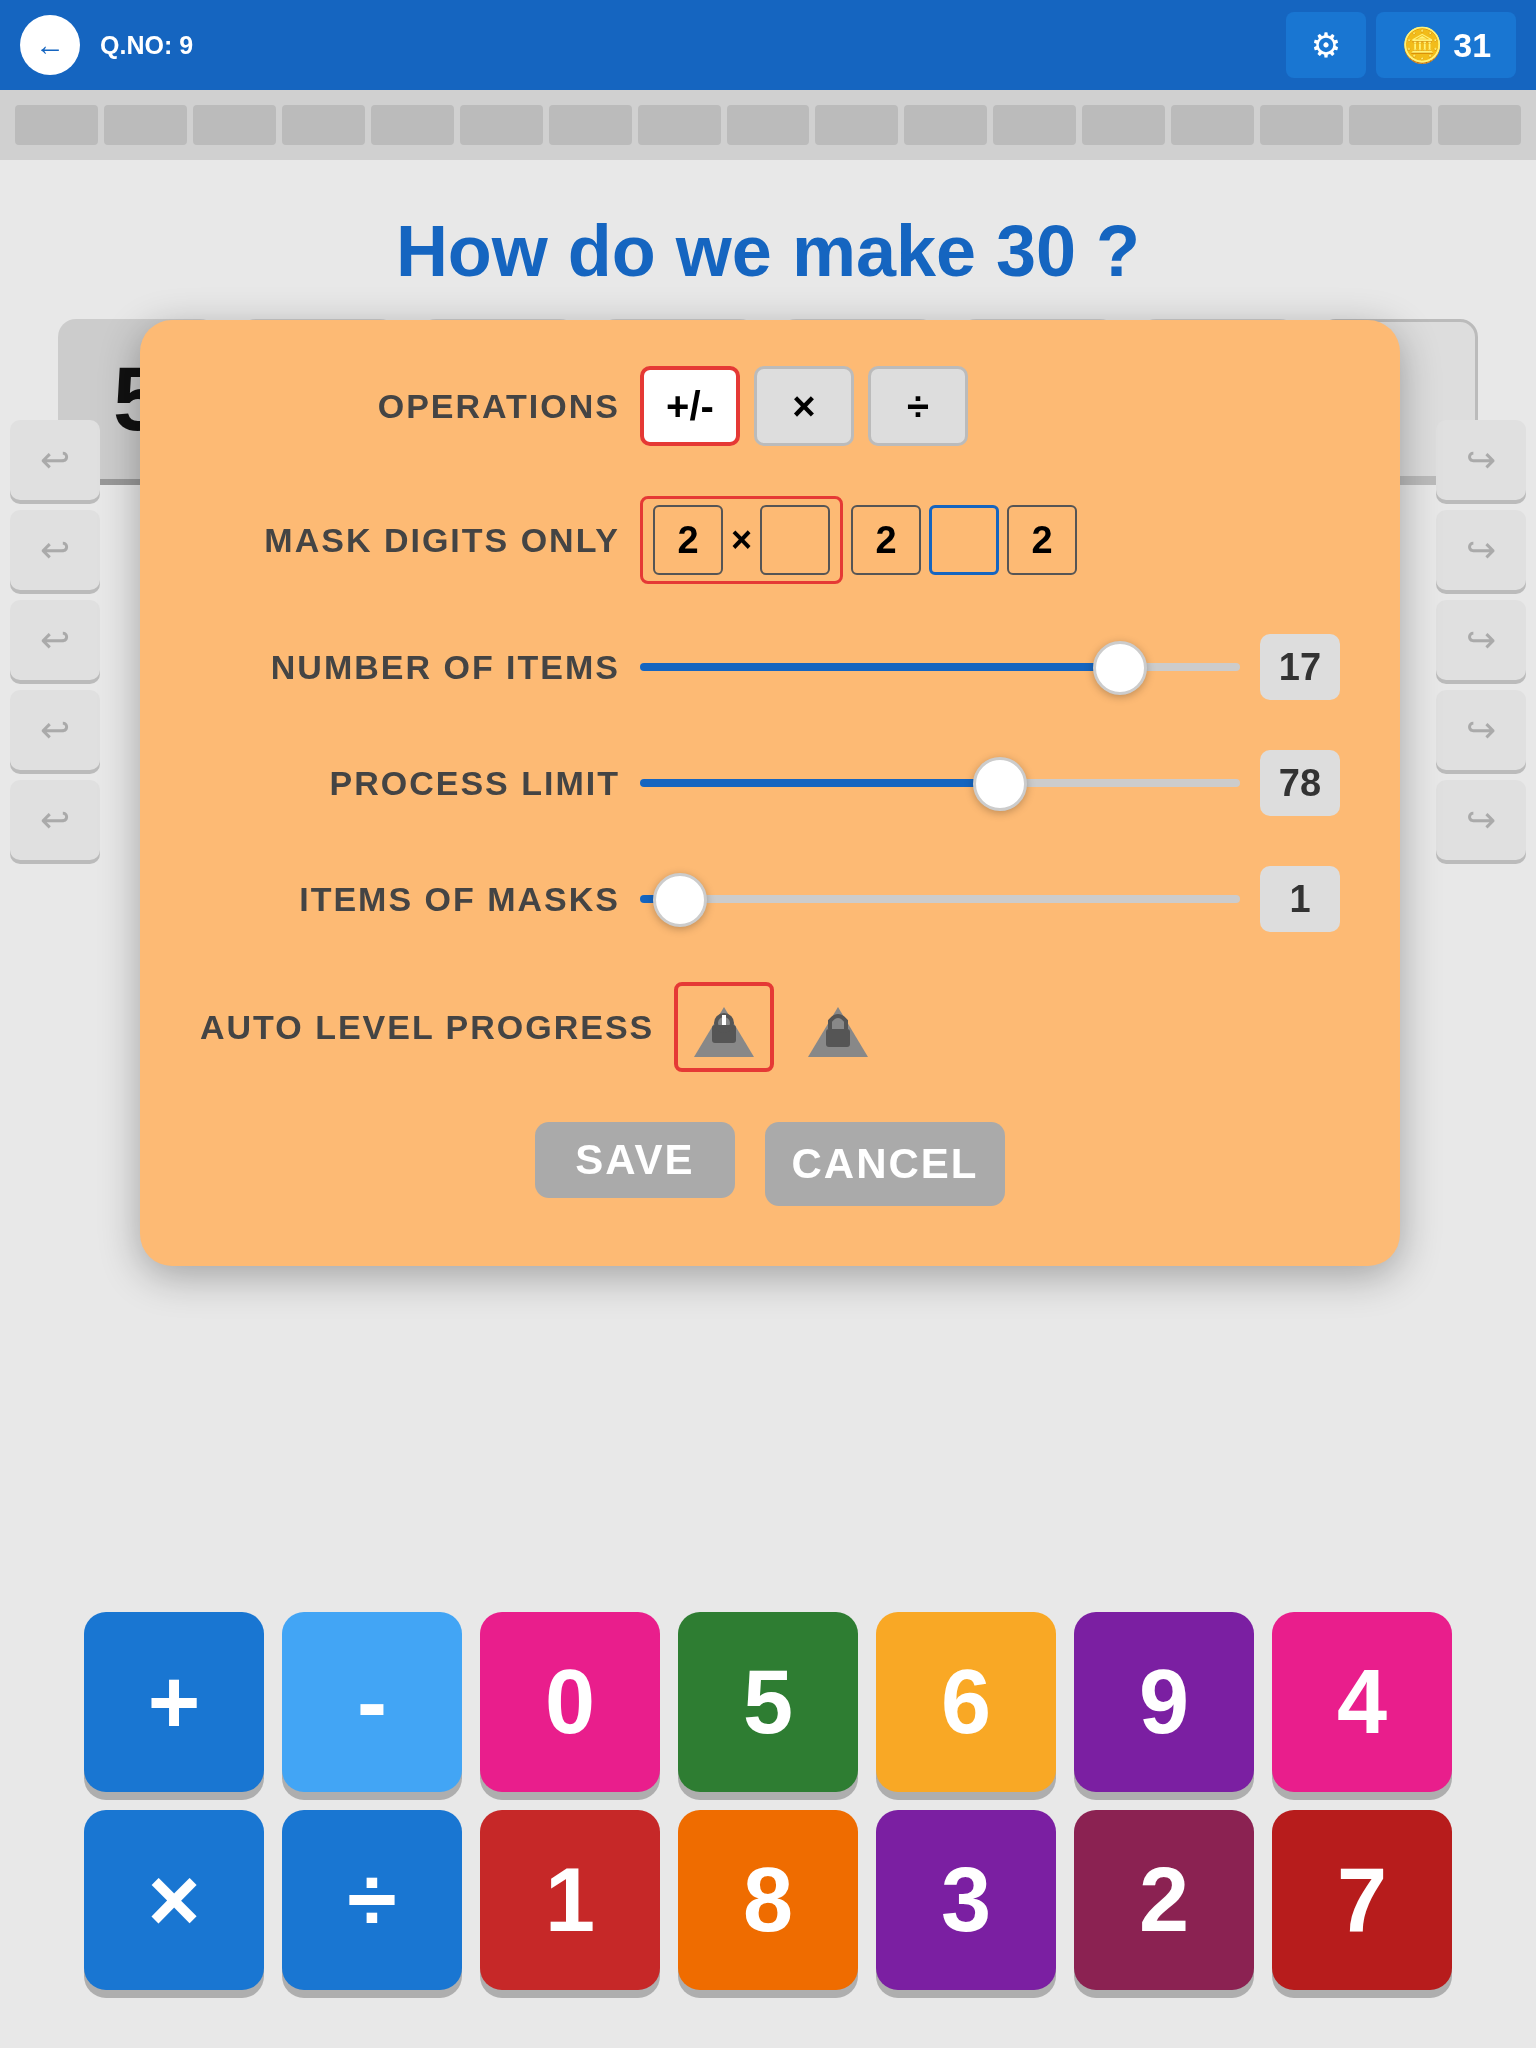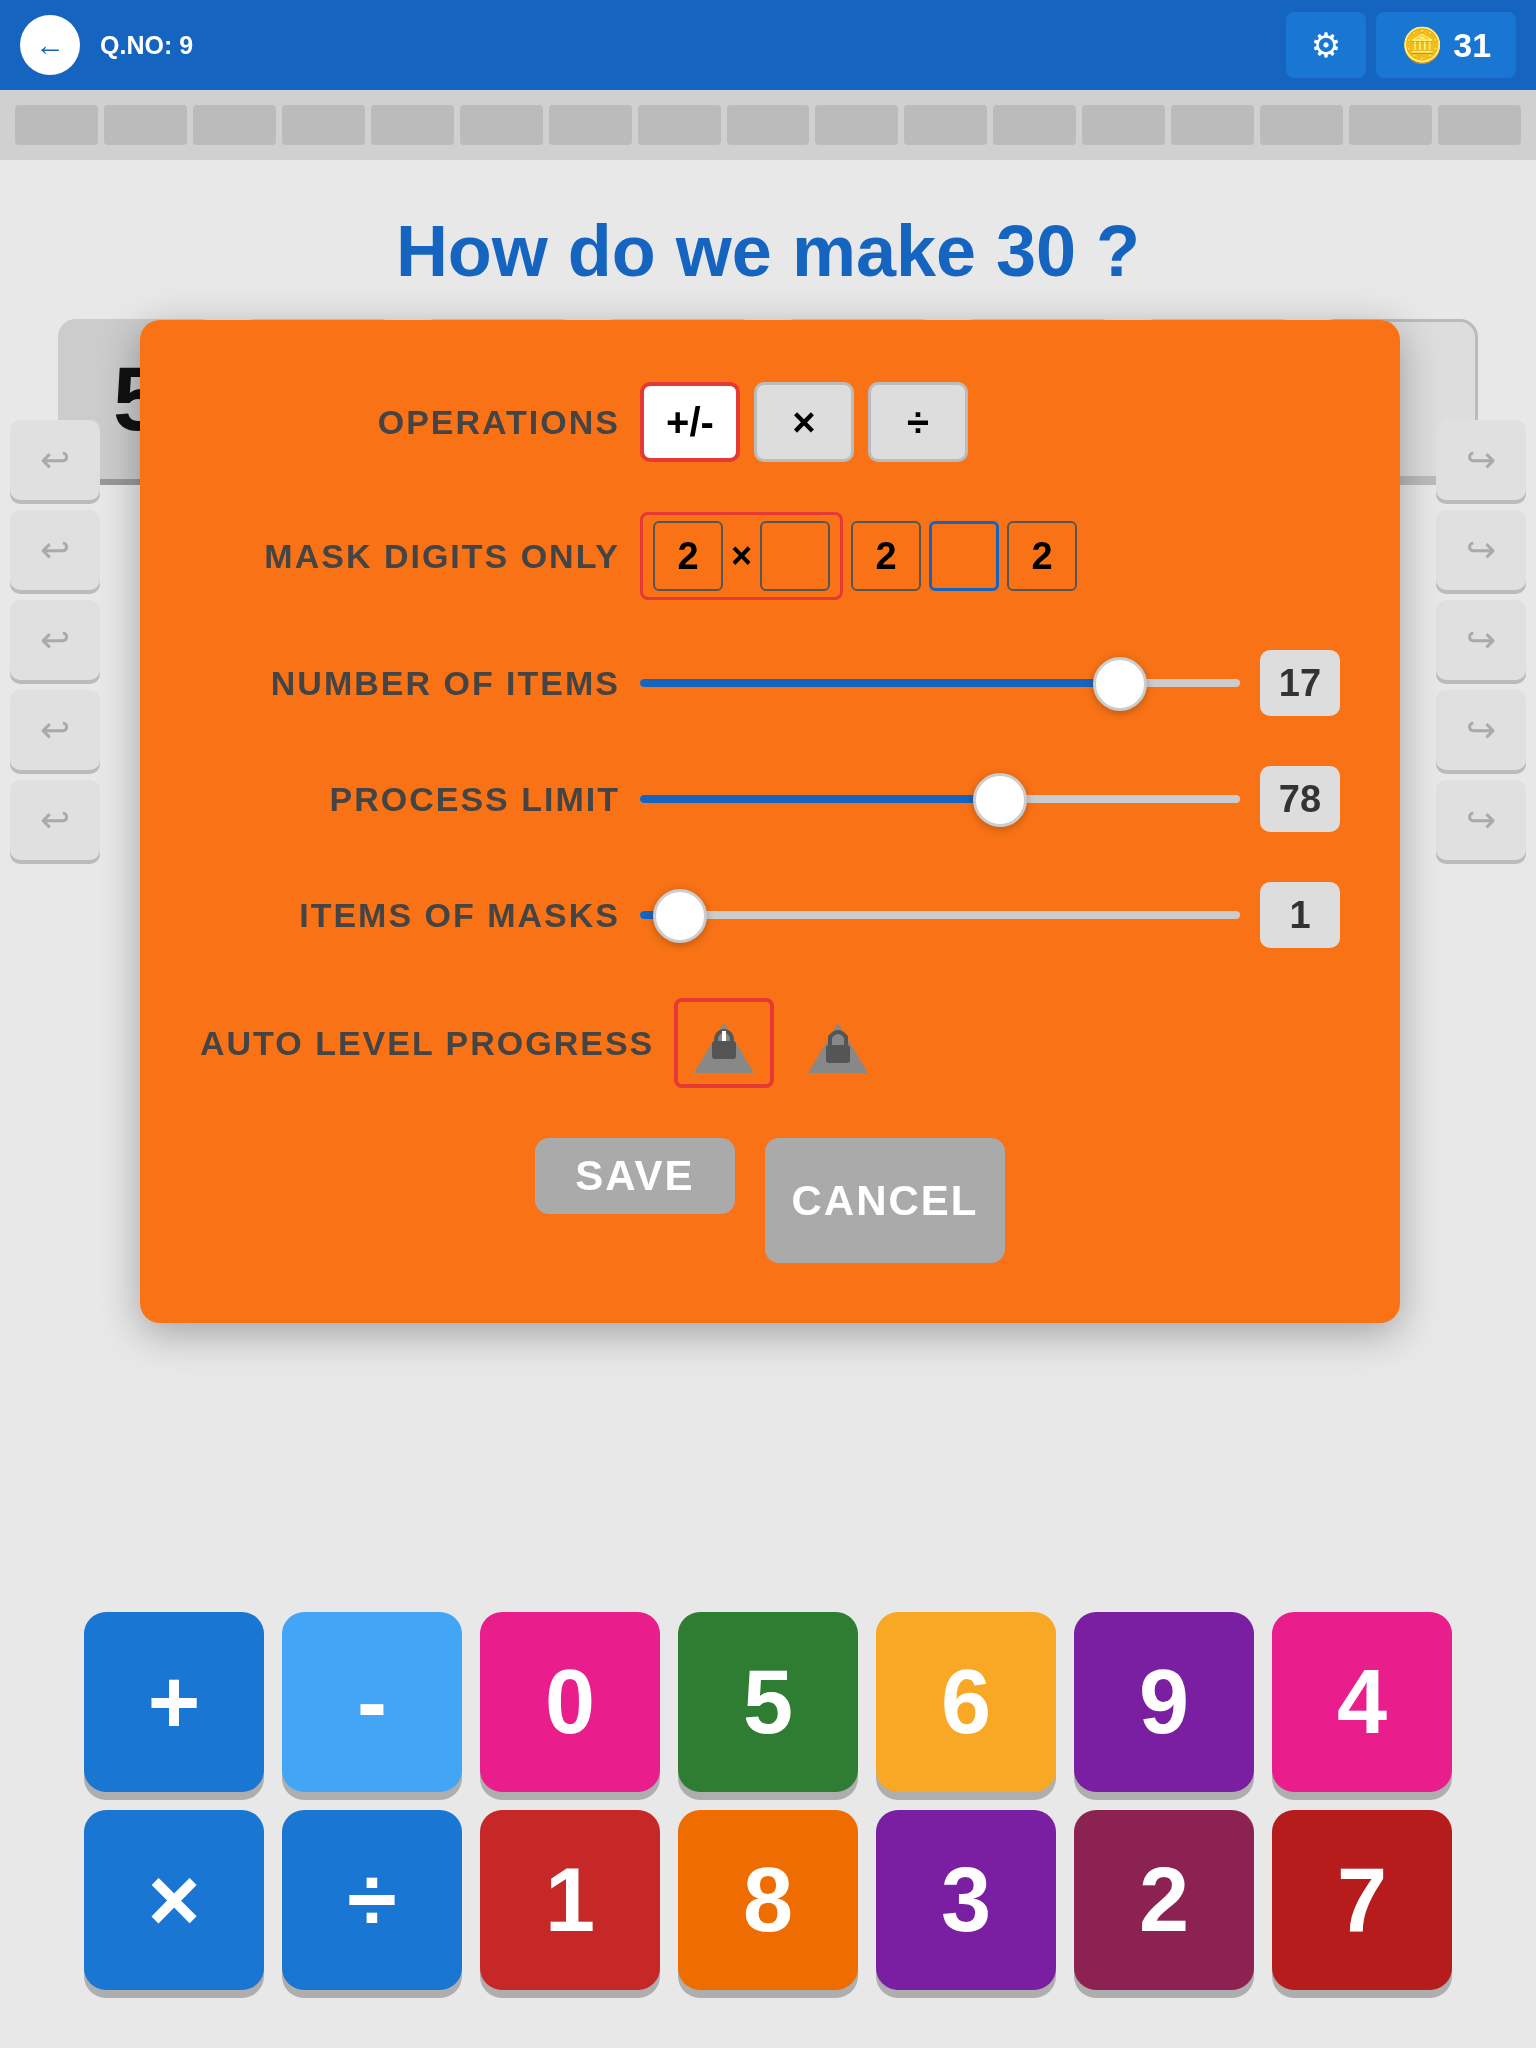--- a/index.html
+++ b/index.html
@@ -183,23 +183,23 @@
       gap: 10px;
       padding-right: 10px;
     }
 
     
     .modal-overlay {
       position: absolute;
       top: 320px;
       left: 140px;
       width: 1260px;
-      background: #f97316;
-      border-radius: 20px;
-      padding: 62px 60px 60px;
+      background: #fdba74;
+      border-radius: 32px;
+      padding: 46px 60px 60px;
       box-shadow: 0 10px 40px rgba(0,0,0,0.3);
       z-index: 100;
     }
 
     
     .modal-row {
       display: flex;
       align-items: center;
       margin-bottom: 50px;
       gap: 20px;
@@ -349,21 +349,21 @@
       border: none;
       border-radius: 14px;
       font-size: 42px;
       font-weight: bold;
       color: #fff;
       cursor: pointer;
       letter-spacing: 2px;
     }
     .cancel-btn {
       width: 240px;
-      height: 125px;
+      height: 84px;
       background: #aaa;
       border: none;
       border-radius: 14px;
       font-size: 42px;
       font-weight: bold;
       color: #fff;
       cursor: pointer;
       letter-spacing: 2px;
     }
 

